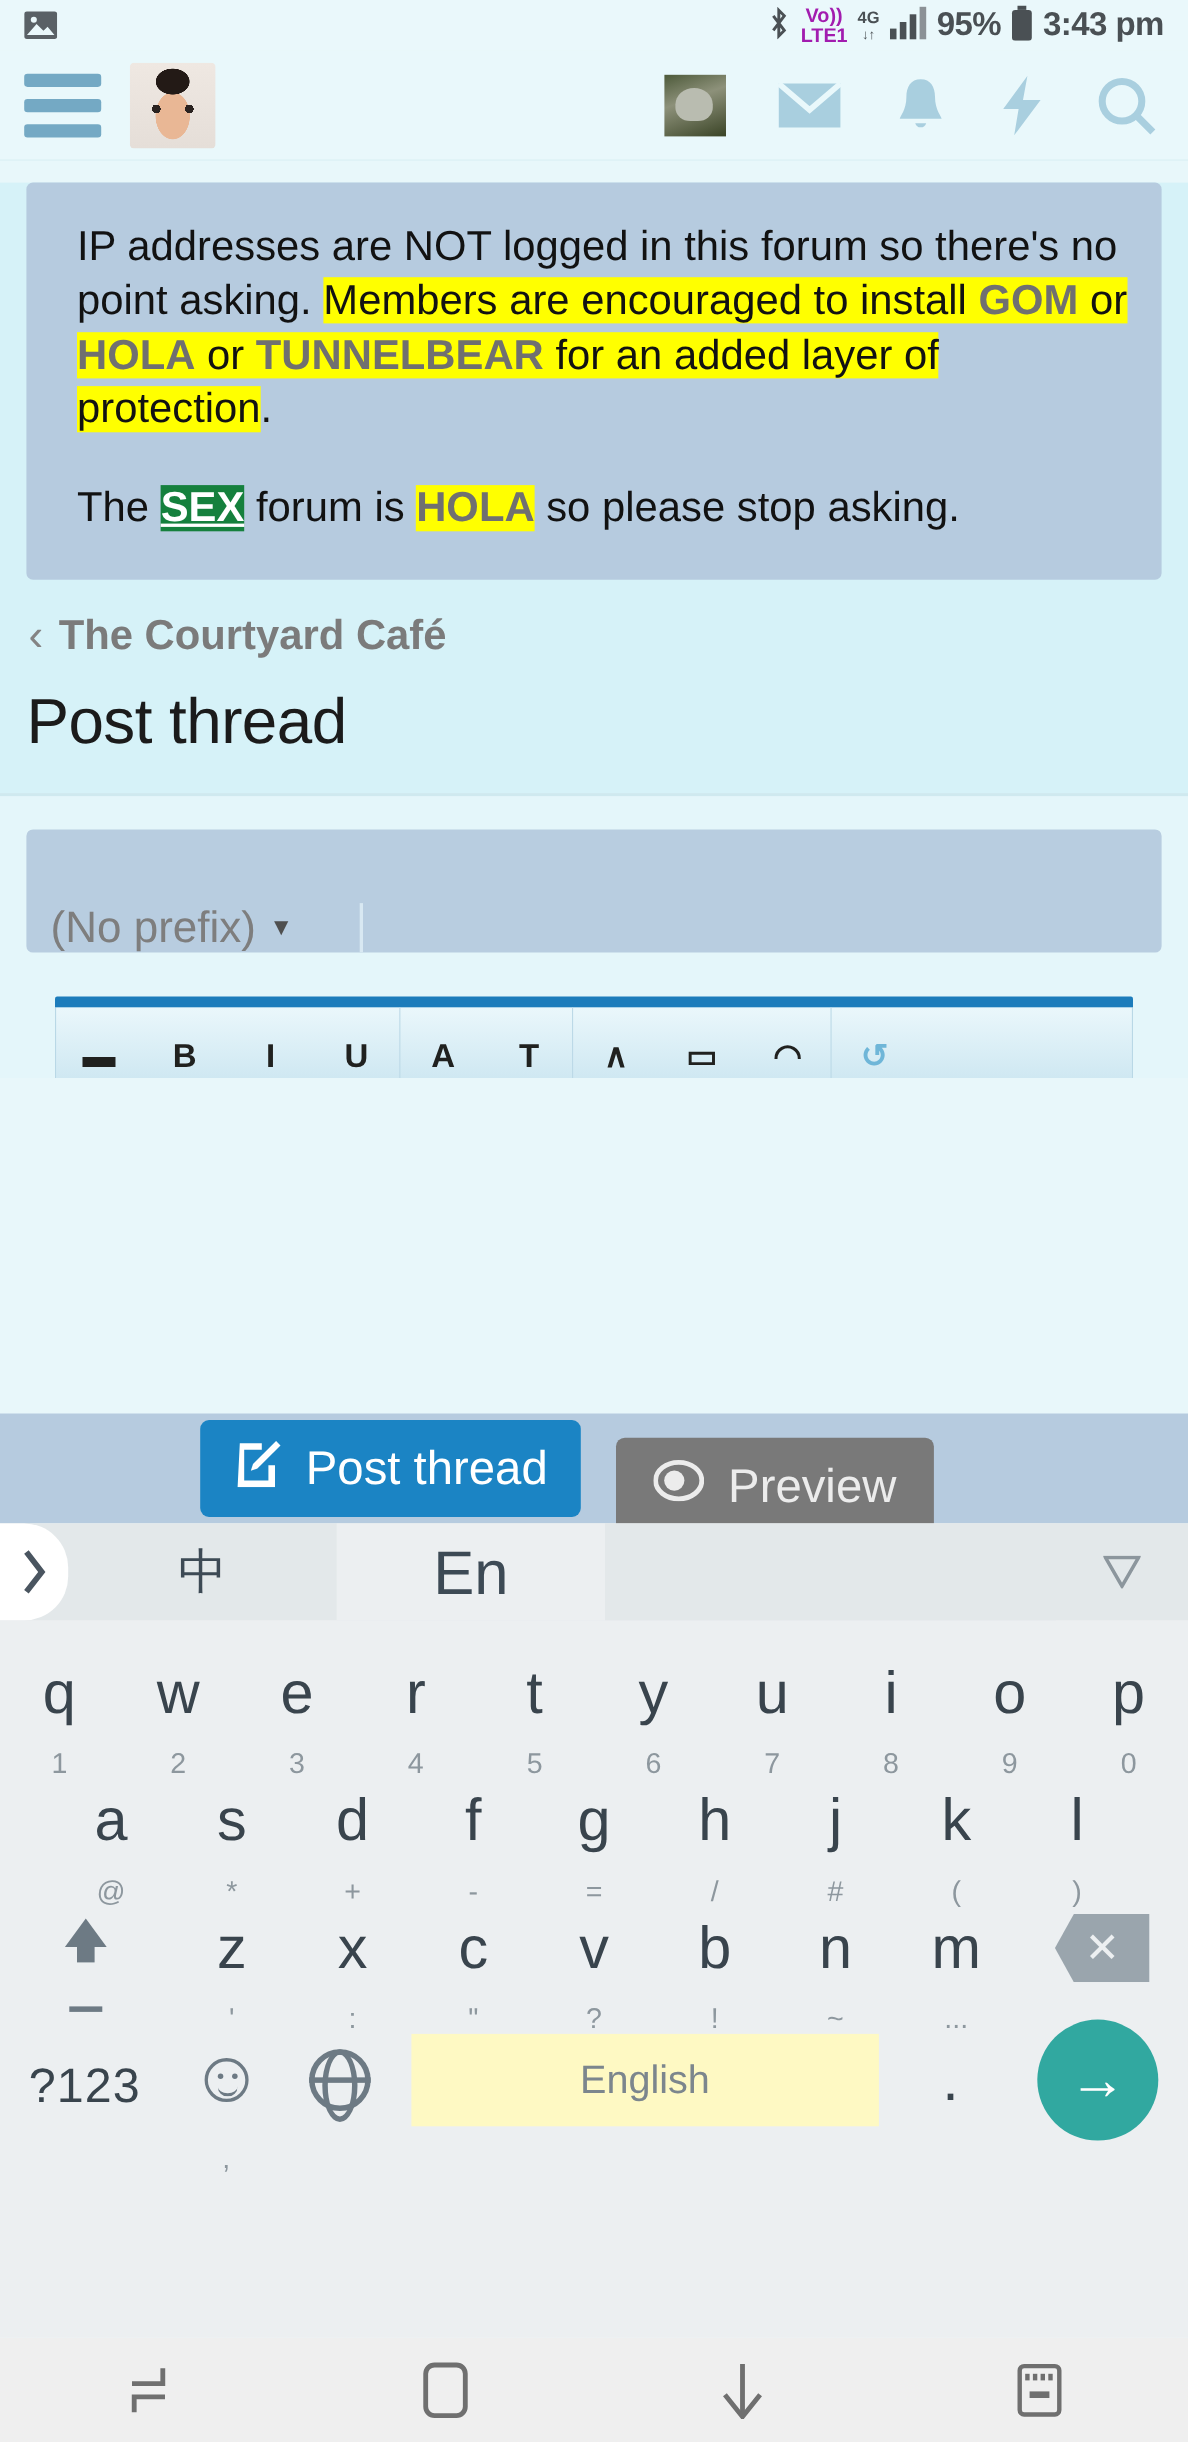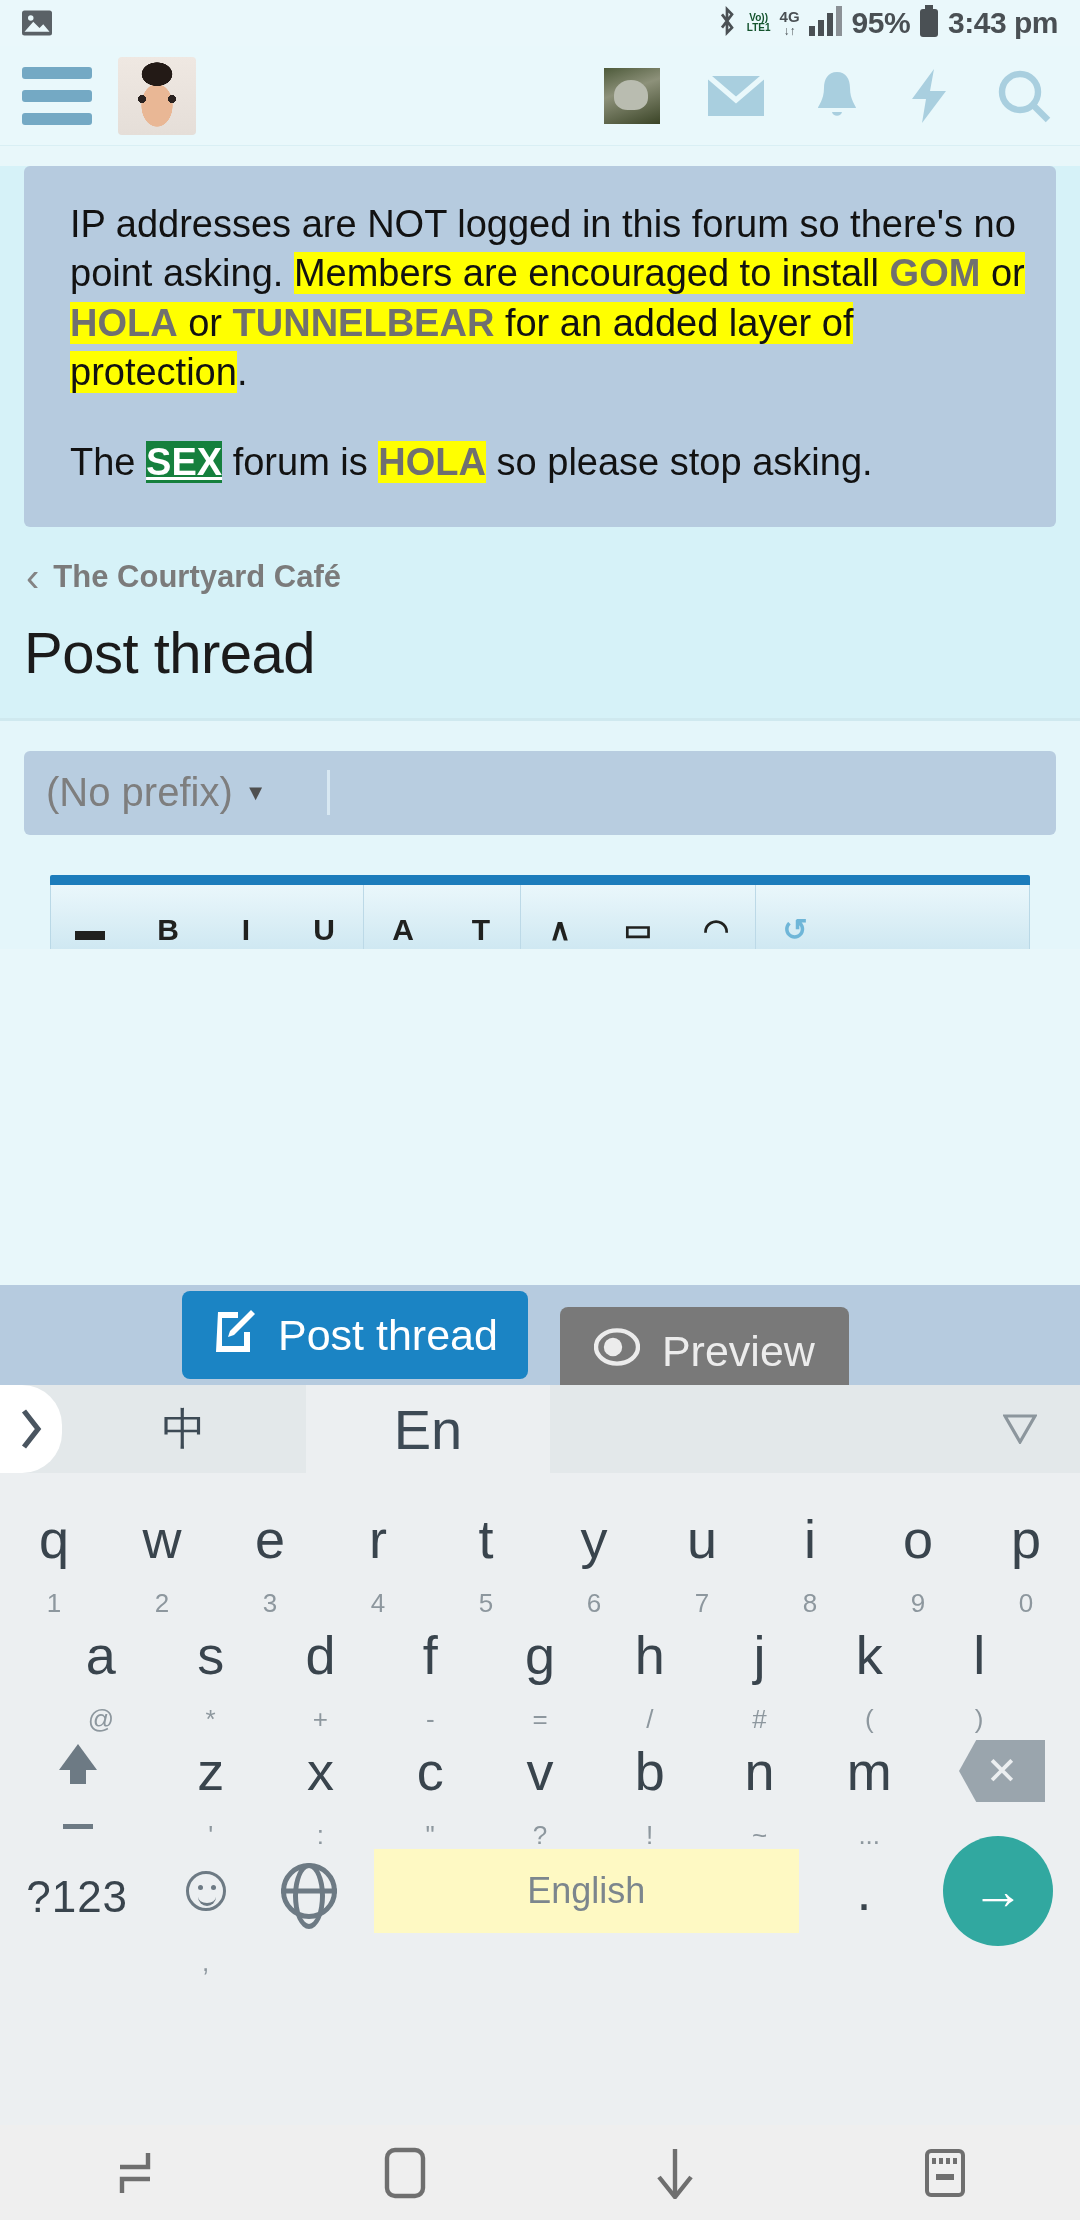--- a/index.html
+++ b/index.html
@@ -15,21 +15,21 @@
     height:46px; width:1080px;
     background:#eaf8fb;
     display:flex; align-items:center;
     padding:0 22px;
     color:#5a6166;
   }
   .sb-left{ display:flex; align-items:center; gap:10px; }
   .sb-right{ margin-left:auto; display:flex; align-items:center; gap:9px; }
   .sb-img-icon{ width:30px; height:26px; }
   .sb-text{ font-size:30px; font-weight:600; color:#4a5054; letter-spacing:-0.5px; }
-  .sb-vol{ display:flex; flex-direction:column; align-items:center; line-height:1; font-size:10px; font-weight:700; color:#14532d;}
+  .sb-vol{ display:flex; flex-direction:column; align-items:center; line-height:1; font-size:18px; font-weight:700; color:#a21caf;}
   .sb-4g{ display:flex; flex-direction:column; align-items:center; line-height:1.05; font-size:15px; font-weight:700; color:#4a5054;}
   .sb-4g .arrows{ font-size:12px; }
 
   
   .appbar{
     height:100px; width:1080px;
     background:#e9f8fb;
     display:flex; align-items:center;
     padding:0 22px;
     border-bottom:1px solid #d9eff4;
@@ -81,32 +81,32 @@
   .lnk{ color:#707070; font-weight:700; }
   .lnk-y{ background:#ffff00; color:#707070; font-weight:700; }
 
   
   .breadcrumb{
     display:flex; align-items:center; gap:14px;
     padding:30px 26px 0 26px;
     cursor:pointer;
   }
   .breadcrumb .chev{ color:#848484; font-size:40px; line-height:1; font-weight:400;}
-  .breadcrumb .bc-text{ font-size:31px; font-weight:700; color:#7b7b7b; }
+  .breadcrumb .bc-text{ font-size:38px; font-weight:700; color:#7b7b7b; }
   .page-title{
     padding:22px 24px 32px 24px;
     font-size:58px; color:#1b1b1b; font-weight:400; letter-spacing:-0.5px;
   }
   .title-sep{ height:3px; background:#cfe9ef; width:1080px; }
 
   
   .formwrap{ background:#e4f6fa; padding:30px 24px 0 24px; }
   .titlerow{
-    display:flex; align-items:center;
-    background:#b8cde0; border-radius:6px; overflow:hidden; height:84px;
+    display:flex; align-items:flex-end;
+    background:#b8cde0; border-radius:6px; overflow:hidden; height:112px;
   }
   .prefix{
     display:flex; align-items:center; gap:12px;
     padding:0 22px; border-right:3px solid #d8e8f2;
     cursor:pointer; min-width:306px;
   }
   .prefix-label{ font-size:40px; color:#7e7e7e; }
   .prefix-caret{ font-size:22px; color:#4f4f4f; }
   .title-input{
     flex:1; display:flex; align-items:center; padding:0 18px;

